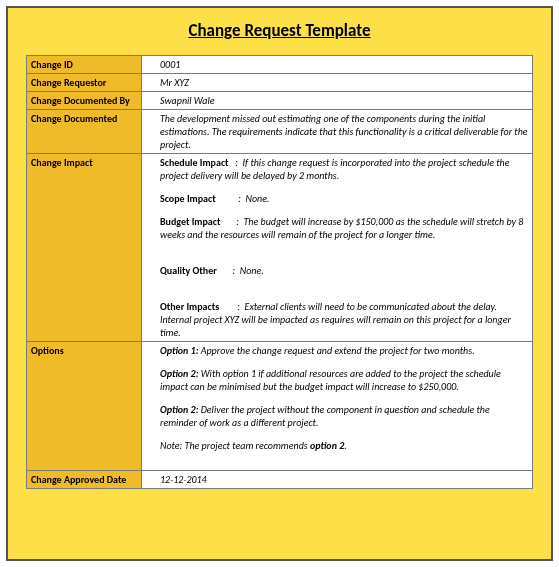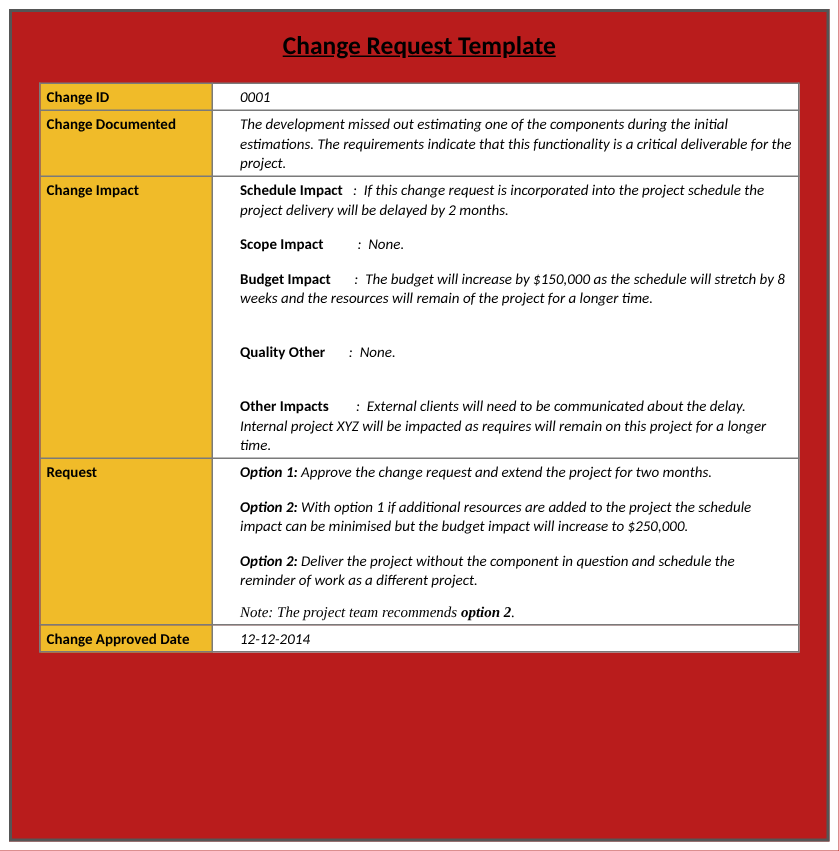--- a/index.html
+++ b/index.html
@@ -8,21 +8,21 @@
       height: 567px;
       background: #fff;
       font-family: Calibri, Arial, sans-serif;
       padding: 6px;
     }
     .page {
       width: 100%;
       height: 100%;
       border: 2px solid #555;
       padding: 10px 18px 8px 18px;
-      background: #b91c1c;
+      background: #fde047;
       overflow: hidden;
     }
     .title {
       text-align: center;
       font-size: 17px;
       font-weight: bold;
       text-decoration: underline;
       margin-bottom: 14px;
       margin-top: 2px;
       color: #000;
@@ -57,40 +57,48 @@
       font-style: normal;
       display: inline;
     }
     .impact-text {
       font-style: italic;
       margin-top: 24px;
     }
     .option-block {
       margin-bottom: 10px;
     }
-    .option-block:last-child { margin-bottom: 0; font-family: Liberation Serif, serif; }
+    .option-block:last-child { margin-bottom: 16px; }
     .option-label {
       font-weight: bold;
       font-style: italic;
     }
     .option-text {
       font-style: italic;
     }
   </style>
 </head>
 <body>
 
 <div class="page">
   <div class="title">Change Request Template</div>
 
   <table>
     <tbody>
         <tr>
       <td class="label">Change ID</td>
       <td class="value">0001</td>
+    </tr>
+    <tr>
+      <td class="label">Change Requestor</td>
+      <td class="value">Mr XYZ</td>
+    </tr>
+    <tr>
+      <td class="label">Change Documented By</td>
+      <td class="value">Swapnil Wale</td>
     </tr>
     <tr>
       <td class="label">Change Documented</td>
       <td class="value">The development missed out estimating one of the components during the initial estimations. The requirements indicate that this functionality is a critical deliverable for the project.</td>
     </tr>
     <tr>
       <td class="label">Change Impact</td>
       <td class="value">
         <div class="impact-block">
           <span class="impact-label">Schedule Impact</span>&nbsp;&nbsp;&nbsp;:&nbsp;&nbsp;<span class="impact-text">If this change request is incorporated into the project schedule the project delivery will be delayed by 2 months.</span>
@@ -105,21 +113,21 @@
         <div class="impact-block">
           <span class="impact-label">Quality Other</span>&nbsp;&nbsp;&nbsp;&nbsp;&nbsp;&nbsp;&nbsp;:&nbsp;&nbsp;<span class="impact-text">None.</span>
         </div>
         <br>
         <div class="impact-block">
           <span class="impact-label">Other Impacts</span>&nbsp;&nbsp;&nbsp;&nbsp;&nbsp;&nbsp;&nbsp;&nbsp;:&nbsp;&nbsp;<span class="impact-text">External clients will need to be communicated about the delay. Internal project XYZ will be impacted as requires will remain on this project for a longer time.</span>
         </div>
       </td>
     </tr>
     <tr>
-      <td class="label">Request</td>
+      <td class="label">Options</td>
       <td class="value">
         <div class="option-block">
           <span class="option-label">Option 1:</span><span class="option-text"> Approve the change request and extend the project for two months.</span>
         </div>
         <div class="option-block">
           <span class="option-label">Option 2:</span><span class="option-text"> With option 1 if additional resources are added to the project the schedule impact can be minimised but the budget impact will increase to $250,000.</span>
         </div>
         <div class="option-block">
           <span class="option-label">Option 2:</span><span class="option-text"> Deliver the project without the component in question and schedule the reminder of work as a different project.</span>
         </div>

